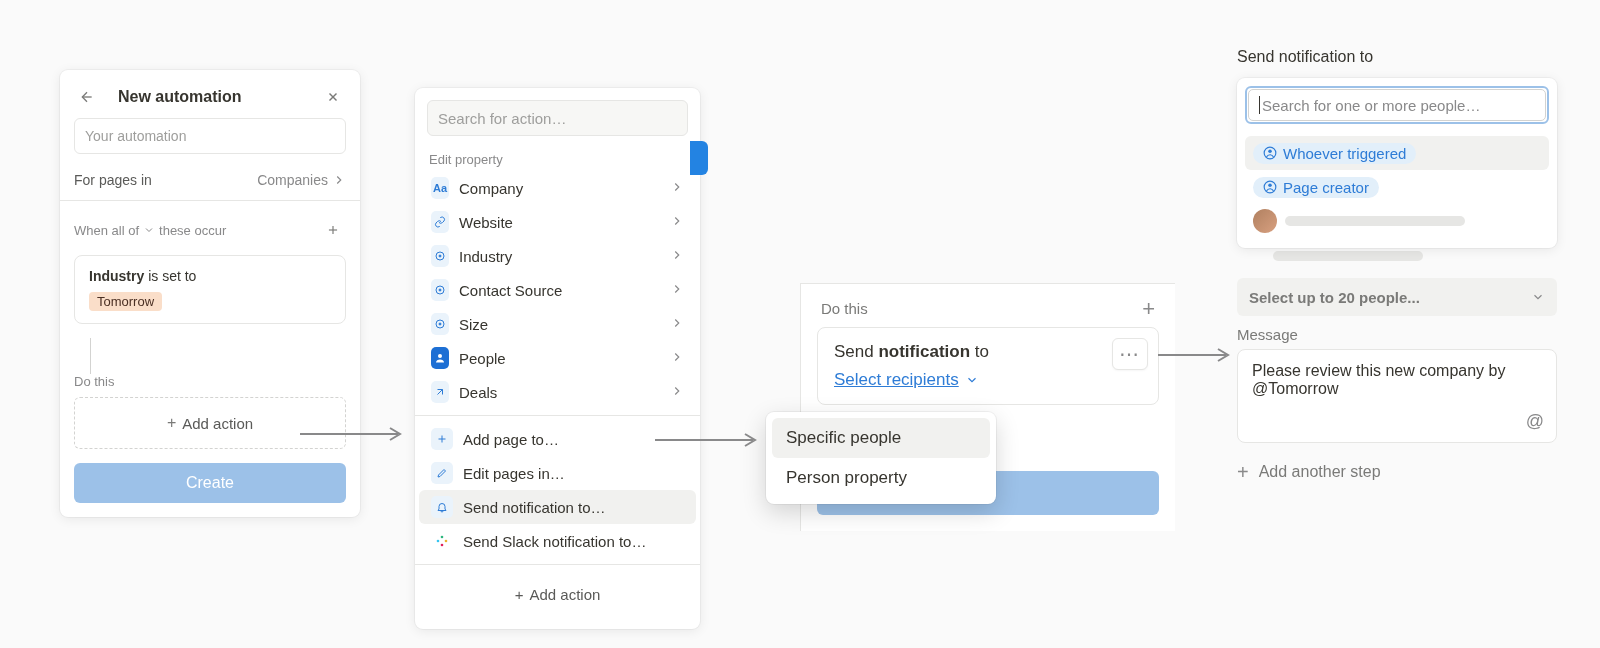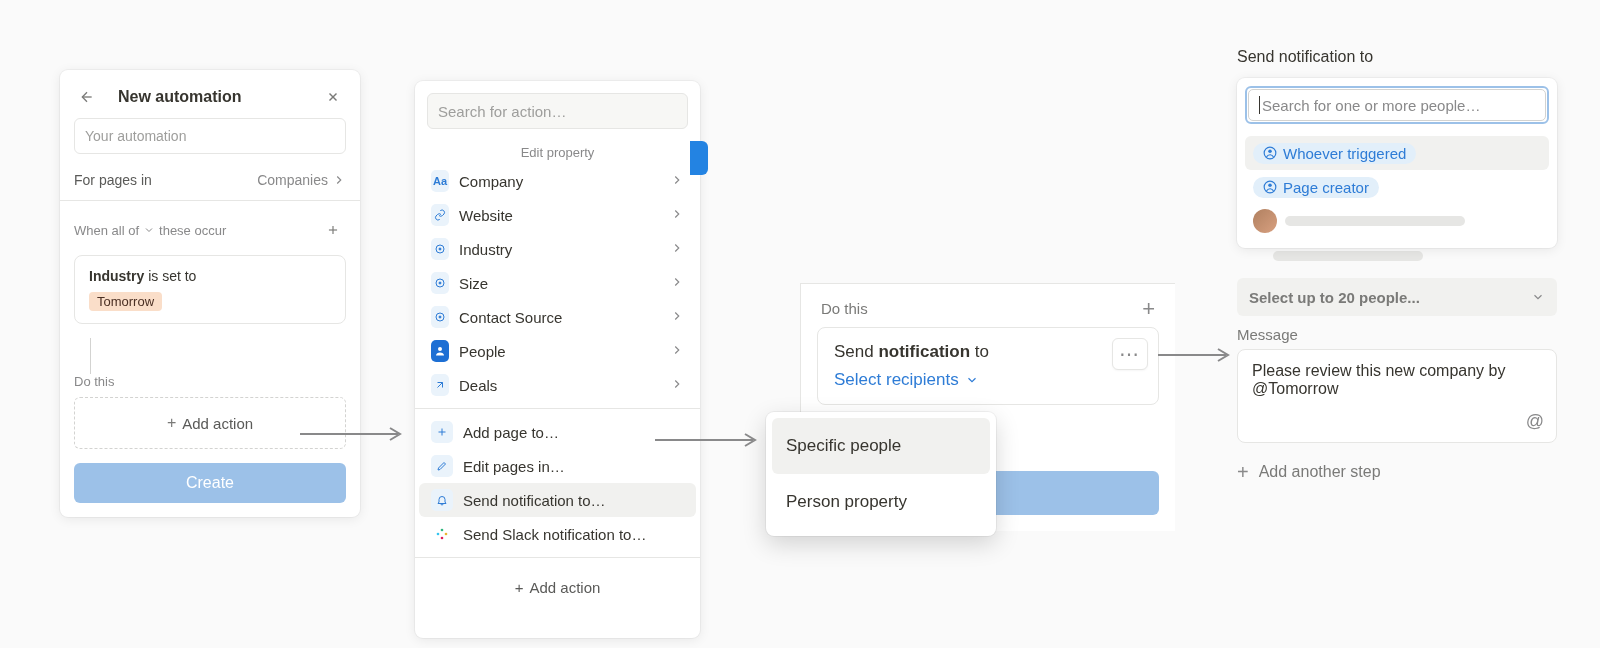--- a/index.html
+++ b/index.html
@@ -49,26 +49,26 @@
   .prop-icon{width:18px;height:22px;border-radius:5px;display:flex;align-items:center;justify-content:center;background:var(--blue-soft);color:var(--blue);font-size:11px;font-weight:700;}
   .act-icon{width:22px;height:22px;border-radius:5px;display:flex;align-items:center;justify-content:center;background:var(--blue-soft);color:var(--blue);}
   .slack-icon{width:22px;height:22px;border-radius:5px;display:flex;align-items:center;justify-content:center;background:#fff;}
   .add-action-foot{display:flex;align-items:center;justify-content:center;gap:6px;height:46px;color:var(--gray-700);font-size:15px;margin-top:6px;}
   
   .dothis-hdr{display:flex;align-items:center;justify-content:space-between;padding:16px 20px 10px;color:var(--gray-600);font-size:15px;}
   .notif-card{margin:0 16px 16px;border:1px solid var(--gray-200);border-radius:8px;padding:14px 16px;position:relative;}
   .notif-card .more{position:absolute;right:10px;top:10px;width:36px;height:32px;border:1px solid var(--gray-200);border-radius:6px;display:flex;align-items:center;justify-content:center;color:var(--gray-500);font-size:20px;letter-spacing:2px;background:#fff;box-shadow:0 1px 2px rgba(0,0,0,.04);}
   .notif-card .line1{font-size:17px;}
   .notif-card .line1 b{font-weight:700;}
-  .notif-card .line2{margin-top:8px;color:var(--blue);font-size:17px;display:flex;align-items:center;gap:6px;}
+  .notif-card .line2{margin-top:8px;color:var(--blue);font-size:17px;display:flex;align-items:center;gap:6px;text-decoration:underline;}
   .add-step-ghost{margin:0 16px;padding:12px 0 4px;color:var(--gray-600);display:flex;align-items:center;gap:8px;font-size:15px;}
   .create-bar{margin:16px;height:44px;border-radius:6px;background:var(--blue-light);}
   
   .popover{position:absolute;background:#fff;border-radius:8px;box-shadow:0 8px 24px rgba(0,0,0,.16),0 0 0 1px rgba(15,15,15,.05);padding:6px;}
-  .pop-item{height:56px;display:flex;align-items:center;padding:0 14px;border-radius:6px;font-size:17px;color:var(--text);}
+  .pop-item{height:40px;display:flex;align-items:center;padding:0 14px;border-radius:6px;font-size:17px;color:var(--text);}
   .pop-item.hover{background:var(--gray-100);}
   
   .p4-label{padding:10px 0 12px; color:var(--text);font-size:16px;}
   .search-ring{border:2px solid var(--blue-light);border-radius:6px;padding:1px;}
   .search-inner{height:32px;border:1px solid var(--gray-300);border-radius:5px;display:flex;align-items:center;padding:0 10px;color:var(--gray-500);font-size:15px;background:#fff;}
   .caret{width:1px;height:18px;background:var(--text);margin-right:2px;animation:blink 1s infinite;}
   @keyframes blink{50%{opacity:0;}}
   .people-list{margin-top:12px;}
   .people-item{display:flex;align-items:center;gap:8px;height:34px;padding:0 8px;border-radius:6px;font-size:15px;color:var(--gray-600);}
   .people-item.selected{background:var(--gray-100);}
@@ -147,21 +147,21 @@
   <div class="subtle">Do this</div>
   <div class="add-action-btn">
     <span class="plus">+</span>
     <span>Add action</span>
   </div>
   <div class="create-btn">
     <span>Create</span>
   </div>
 </div>
 
-<div id="panel2" class="panel" style="left:415px;top:81px;width:285px;padding-bottom:28px;text-align:center;">
+<div id="panel2" class="panel" style="left:415px;top:88px;width:285px;padding-bottom:12px;">
   <div class="search-input">
     <span>Search for action…</span>
   </div>
   <div class="group-label">Edit property</div>
   <div id="p2-props">
         <div class="menu-item">
           <span class="lead">
             <span class="prop-icon">Aa</span>
             <span>Company</span>
           </span>
@@ -198,35 +198,35 @@
             </svg></span>
         </div>
         <div class="menu-item">
           <span class="lead">
             <span class="prop-icon">
               <svg width="12" height="12" viewBox="0 0 24 24" fill="none" stroke="currentColor" stroke-width="2">
                 <circle cx="12" cy="12" r="8"></circle>
                 <circle cx="12" cy="12" r="2" fill="currentColor"></circle>
               </svg>
             </span>
-            <span>Size</span>
+            <span>Contact Source</span>
           </span>
           <span class="chev"><svg width="14" height="14" viewBox="0 0 24 24" fill="none" stroke="currentColor" stroke-width="2">
               <path d="M9 6l6 6-6 6"></path>
             </svg></span>
         </div>
         <div class="menu-item">
           <span class="lead">
             <span class="prop-icon">
               <svg width="12" height="12" viewBox="0 0 24 24" fill="none" stroke="currentColor" stroke-width="2">
                 <circle cx="12" cy="12" r="8"></circle>
                 <circle cx="12" cy="12" r="2" fill="currentColor"></circle>
               </svg>
             </span>
-            <span>Contact Source</span>
+            <span>Size</span>
           </span>
           <span class="chev"><svg width="14" height="14" viewBox="0 0 24 24" fill="none" stroke="currentColor" stroke-width="2">
               <path d="M9 6l6 6-6 6"></path>
             </svg></span>
         </div>
         <div class="menu-item">
           <span class="lead">
             <span class="prop-icon" style="background:#1d6fd4;color:#fff;">
               <svg width="12" height="12" viewBox="0 0 24 24" fill="currentColor">
                 <circle cx="12" cy="8" r="4"></circle>

